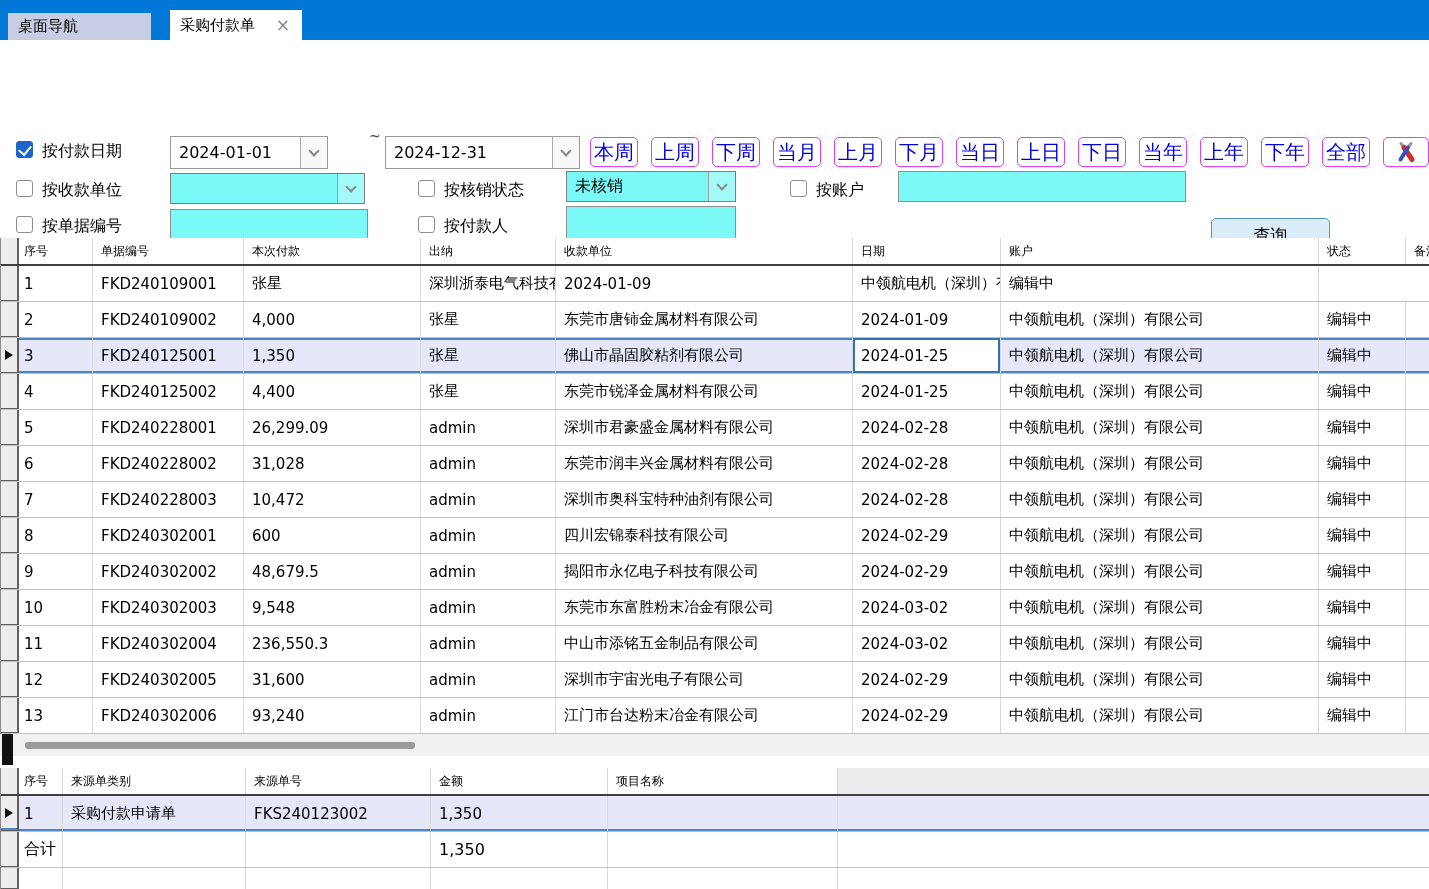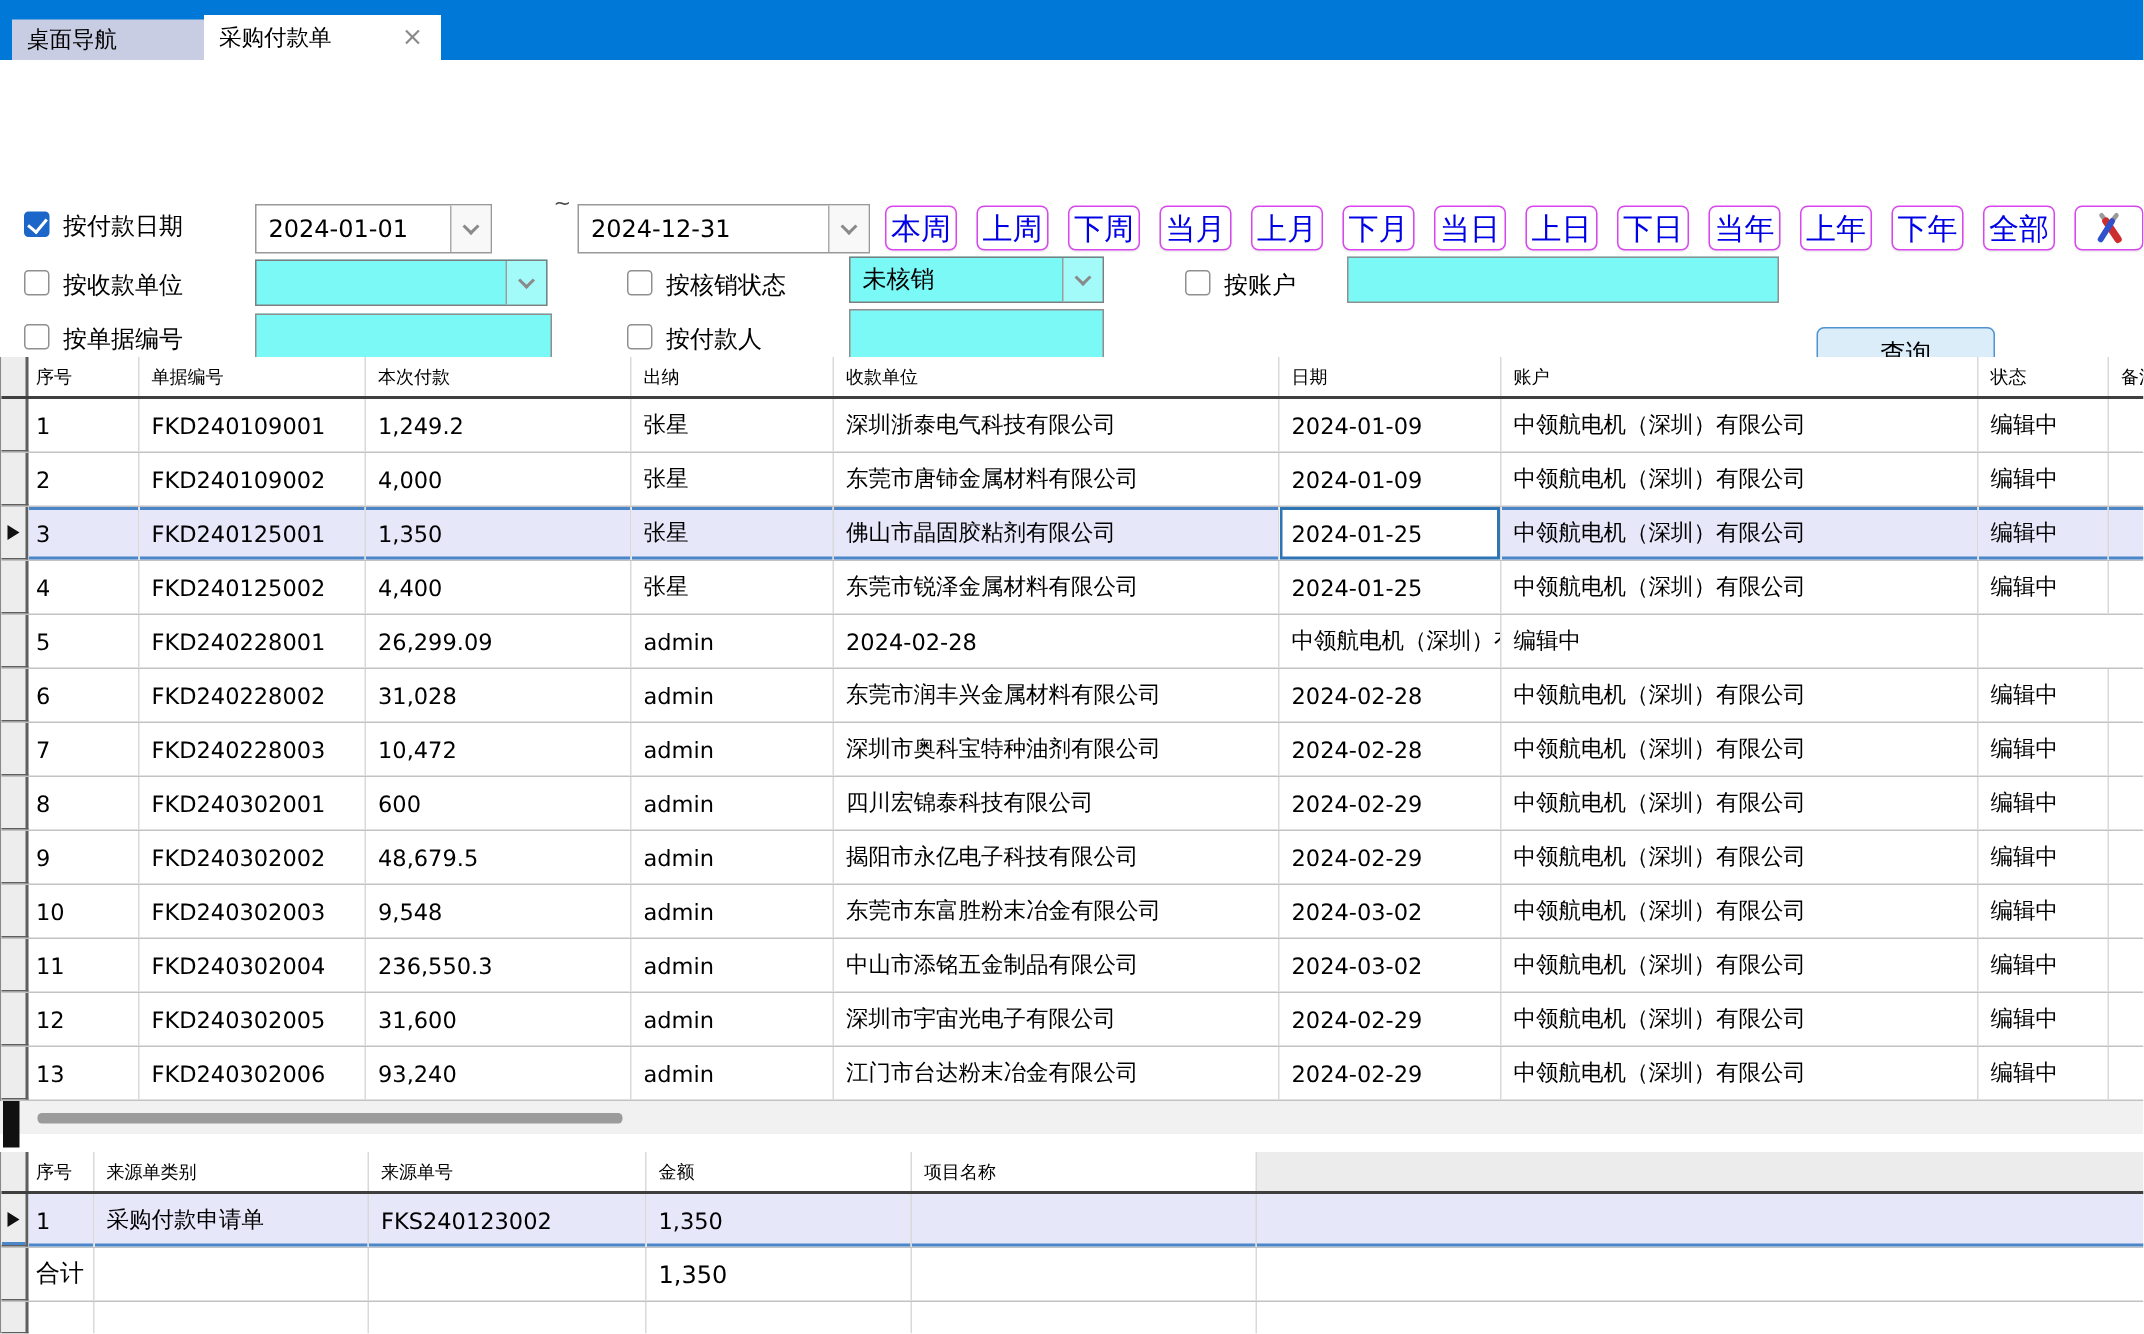--- a/index.html
+++ b/index.html
@@ -5,21 +5,21 @@
   * { margin:0; padding:0; box-sizing:border-box; }
   html,body { width:1429px; height:889px; overflow:hidden; background:#fff;
     font-family:"DejaVu Sans","Liberation Sans",sans-serif; }
   .screen { position:relative; width:1429px; height:889px; background:#fff; }
 
   
   .tabbar { position:absolute; left:0; top:0; width:1429px; height:40px; background:#0078D7; }
   .tab { position:absolute; bottom:0; display:flex; align-items:center; padding:0 10px;
          font-size:15px; color:#000; cursor:default; }
   .tab.inactive { left:8px; width:143px; height:27px; background:#c9cde3; }
-  .tab.active { left:136px; width:158px; height:30px; background:#fff; }
+  .tab.active { left:170px; width:132px; height:30px; background:#fff; }
   .tab .close { margin-left:auto; color:#8a8a8a; font-size:17px; line-height:1; padding:0 2px; }
 
   
   .filters { position:absolute; left:0; top:40px; width:1429px; height:198px; background:#fff; }
   .flabel { position:absolute; font-size:16px; color:#000; white-space:nowrap; }
   .cb { position:absolute; width:17px; height:17px; border:1px solid #8f8f8f; border-radius:3px; background:#fff; }
   .cb.checked { background:#1d66c9; border-color:#1d66c9; }
   .cb.checked::after { content:""; position:absolute; left:4px; top:1px; width:6px; height:10px;
       border-right:2px solid #fff; border-bottom:2px solid #fff; transform:rotate(40deg); }
   .combo { position:absolute; display:flex; align-items:center; border:1px solid #999;
@@ -170,21 +170,20 @@
       <div class="hcell">日期</div>
       <div class="hcell">账户</div>
       <div class="hcell">状态</div>
       <div class="hcell" style="border-right:none;">备注</div>
     </div>
     <div>
         <div class="tr main-cols">
     <div class="cell gutter"></div>
     <div class="cell seq">1</div>
     <div class="cell">FKD240109001</div>
-    <div class="cell">1,249.2</div>
     <div class="cell">张星</div>
     <div class="cell">深圳浙泰电气科技有限公司</div>
     <div class="cell">2024-01-09</div>
     <div class="cell">中领航电机（深圳）有限公司</div>
     <div class="cell">编辑中</div>
     <div class="cell" style="border-right:none;"></div>
   </div>
         <div class="tr main-cols">
     <div class="cell gutter"></div>
     <div class="cell seq">2</div>
@@ -220,20 +219,21 @@
     <div class="cell">中领航电机（深圳）有限公司</div>
     <div class="cell">编辑中</div>
     <div class="cell" style="border-right:none;"></div>
   </div>
         <div class="tr main-cols">
     <div class="cell gutter"></div>
     <div class="cell seq">5</div>
     <div class="cell">FKD240228001</div>
     <div class="cell">26,299.09</div>
     <div class="cell">admin</div>
+    <div class="cell">深圳市君豪盛金属材料有限公司</div>
     <div class="cell">2024-02-28</div>
     <div class="cell">中领航电机（深圳）有限公司</div>
     <div class="cell">编辑中</div>
     <div class="cell" style="border-right:none;"></div>
   </div>
         <div class="tr main-cols">
     <div class="cell gutter"></div>
     <div class="cell seq">6</div>
     <div class="cell">FKD240228002</div>
     <div class="cell">31,028</div>

